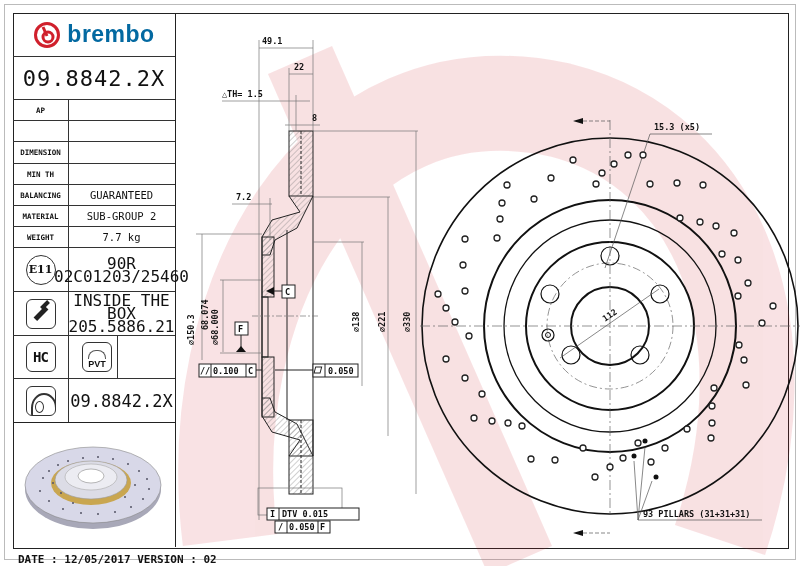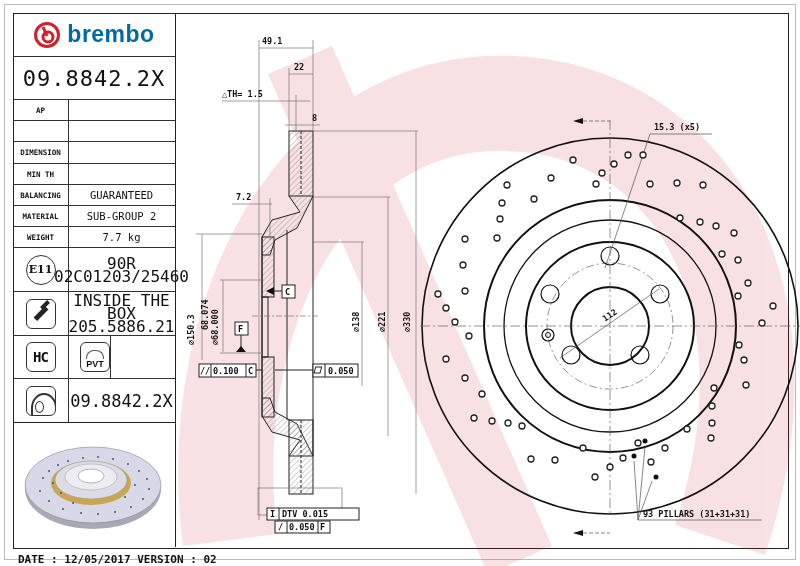--- a/index.html
+++ b/index.html
@@ -299,21 +299,21 @@
       <div>
           <div>INSIDE THE BOX</div>
           <div>205.5886.21</div>
         </div>
     </div>
   </div>
   <div class="row" style="top:323px;height:43px;">
     <div class="cell-l">
       <div style="width:28px;height:28px;border:1.5px solid #333;border-radius:6px;display:flex;align-items:center;justify-content:center;font-weight:bold;font-size:14px;letter-spacing:-1px;">HC</div>
     </div>
-    <div style="position:absolute;left:57px;top:0;bottom:0;width:40px;border-right:1px solid #333;display:flex;align-items:center;justify-content:flex-end;">
+    <div style="position:absolute;left:64px;top:0;bottom:0;width:40px;border-right:1px solid #333;display:flex;align-items:center;justify-content:center;">
       <div style="width:28px;height:28px;border:1.5px solid #333;border-radius:6px;display:flex;flex-direction:column;align-items:center;justify-content:flex-end;">
         <span style="display:block;width:16px;height:8px;border:1px solid #555;border-bottom:none;border-radius:8px 8px 0 0;"></span>
         <span style="font-size:9px;font-weight:bold;margin-bottom:2px;">PVT</span>
       </div>
     </div>
   </div>
   <div class="row" style="top:366px;height:44px;border-bottom:1.5px solid #222;">
     <div class="cell-l">
       <div style="width:28px;height:28px;border:1.5px solid #333;border-radius:6px;position:relative;overflow:hidden;">
         <div style="position:absolute;left:4px;top:6px;width:22px;height:26px;border:2px solid #333;border-radius:50% 50% 0 0;"></div>

